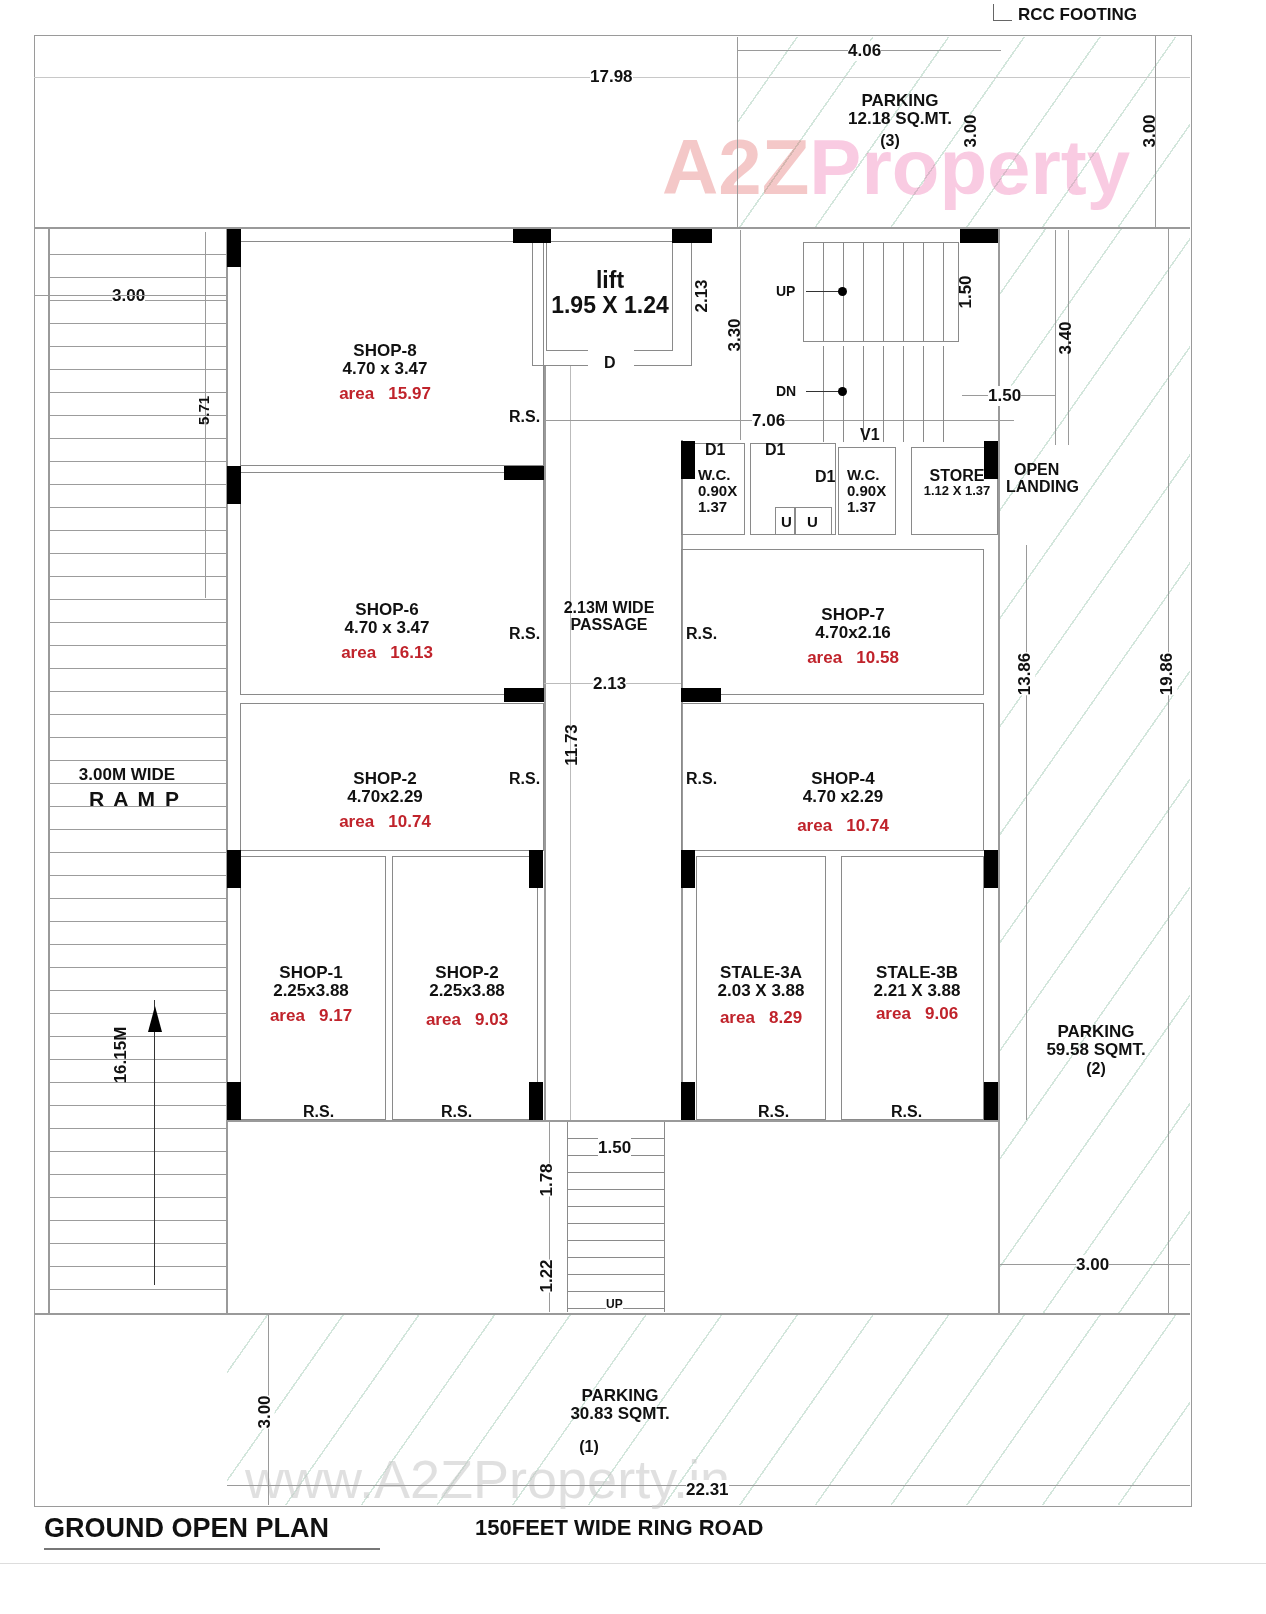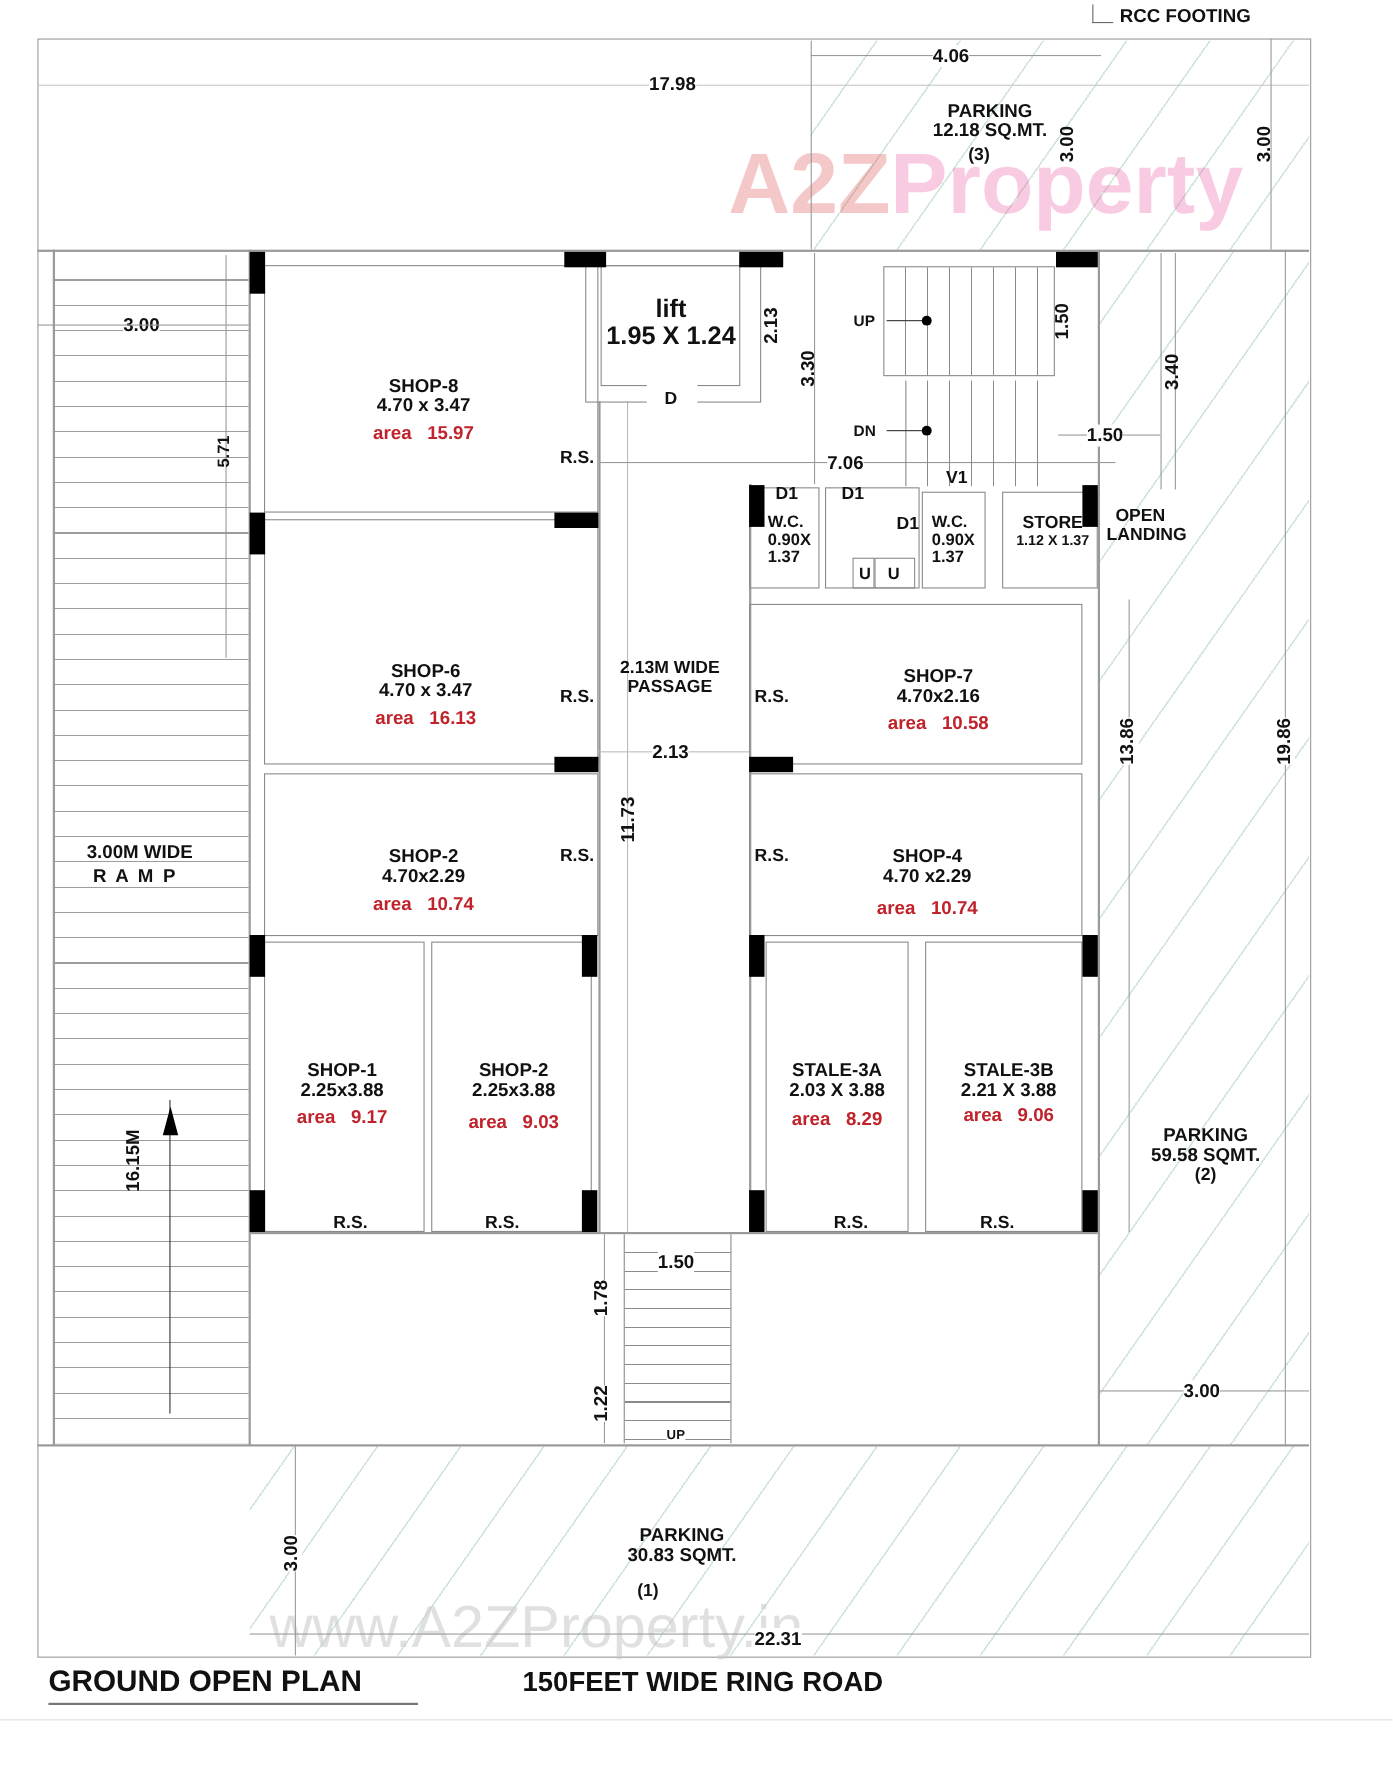--- a/index.html
+++ b/index.html
@@ -35,21 +35,21 @@
 <div class="line" style="left:34px;top:227px;width:1156px;height:1.5px;"></div>
 <div class="line" style="left:34px;top:1313px;width:1156px;height:1.5px;"></div>
 <div class="line" style="left:34px;top:77px;width:1156px;height:1px;background:#c8c8c8;"></div>
 
 <div class="ramp" style="left:48px;top:232px;width:178px;height:1080px;"></div>
 <div class="line" style="left:48px;top:227px;width:1.5px;height:1087px;"></div>
 <div class="line" style="left:226px;top:227px;width:1.5px;height:1087px;"></div>
 <div class="abs" style="left:154px;top:1000px;width:1px;height:285px;background:#333;"></div>
 <div class="abs" style="left:148px;top:1006px;width:0;height:0;border-left:7px solid transparent;border-right:7px solid transparent;border-bottom:26px solid #000;"></div>
 <div class="txt" style="left:62px;top:766px;font-size:17px;width:130px;">3.00M WIDE</div>
-<div class="txt" style="left:58px;top:788px;font-size:17px;width:130px;letter-spacing:2px;">R A M P</div>
+<div class="txt" style="left:70px;top:788px;font-size:21px;width:130px;letter-spacing:2px;">R A M P</div>
 
 <div class="wall" style="left:240px;top:241px;width:304px;height:225px;"></div>
 <div class="wall" style="left:240px;top:472px;width:304px;height:223px;"></div>
 <div class="wall" style="left:240px;top:703px;width:304px;height:148px;"></div>
 <div class="wall" style="left:240px;top:856px;width:146px;height:264px;"></div>
 <div class="wall" style="left:392px;top:856px;width:146px;height:264px;"></div>
 
 <div class="line" style="left:544px;top:365px;width:1.5px;height:755px;"></div>
 <div class="line" style="left:681px;top:440px;width:1.5px;height:680px;"></div>
 <div class="line" style="left:570px;top:365px;width:1px;height:755px;background:#bbb;"></div>
@@ -251,14 +251,14 @@
 <div class="vdim" style="left:1146px;top:664px;background:#fff;">19.86</div>
 <div class="vdim" style="left:530px;top:1170px;background:#fff;">1.78</div>
 <div class="vdim" style="left:530px;top:1266px;background:#fff;">1.22</div>
 <div class="dim" style="left:598px;top:1138px;background:#fff;">1.50</div>
 <div class="dim" style="left:1076px;top:1255px;background:#fff;">3.00</div>
 <div class="vdim" style="left:248px;top:1402px;background:#fff;">3.00</div>
 <div class="dim" style="left:686px;top:1480px;background:#fff;">22.31</div>
 
 <div class="txt" style="left:44px;top:1514px;font-size:27px;text-align:left;">GROUND OPEN PLAN</div>
 <div class="abs" style="left:44px;top:1548px;width:336px;height:1.5px;background:#777;"></div>
-<div class="txt" style="left:475px;top:1516px;font-size:25px;text-align:left;">150FEET WIDE RING ROAD</div>
+<div class="txt" style="left:475px;top:1516px;font-size:22px;text-align:left;">150FEET WIDE RING ROAD</div>
 <div class="abs" style="left:0;top:1563px;width:1266px;height:1px;background:#ddd;"></div>
 
 </body></html>

